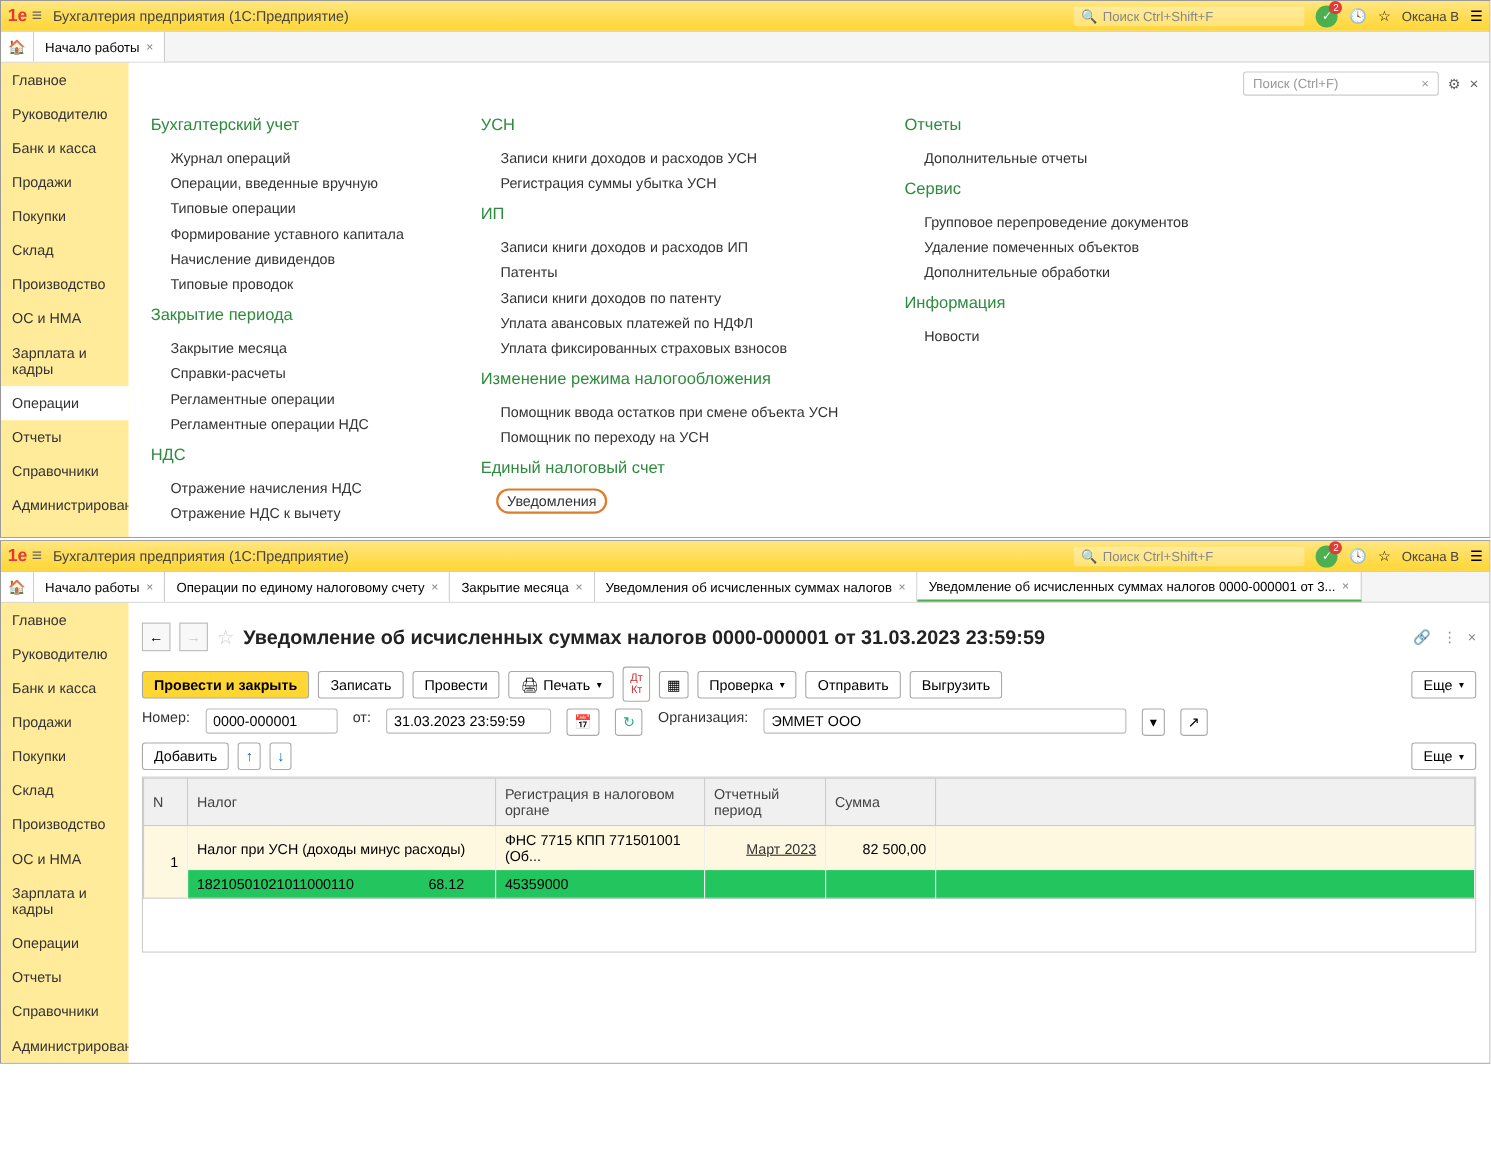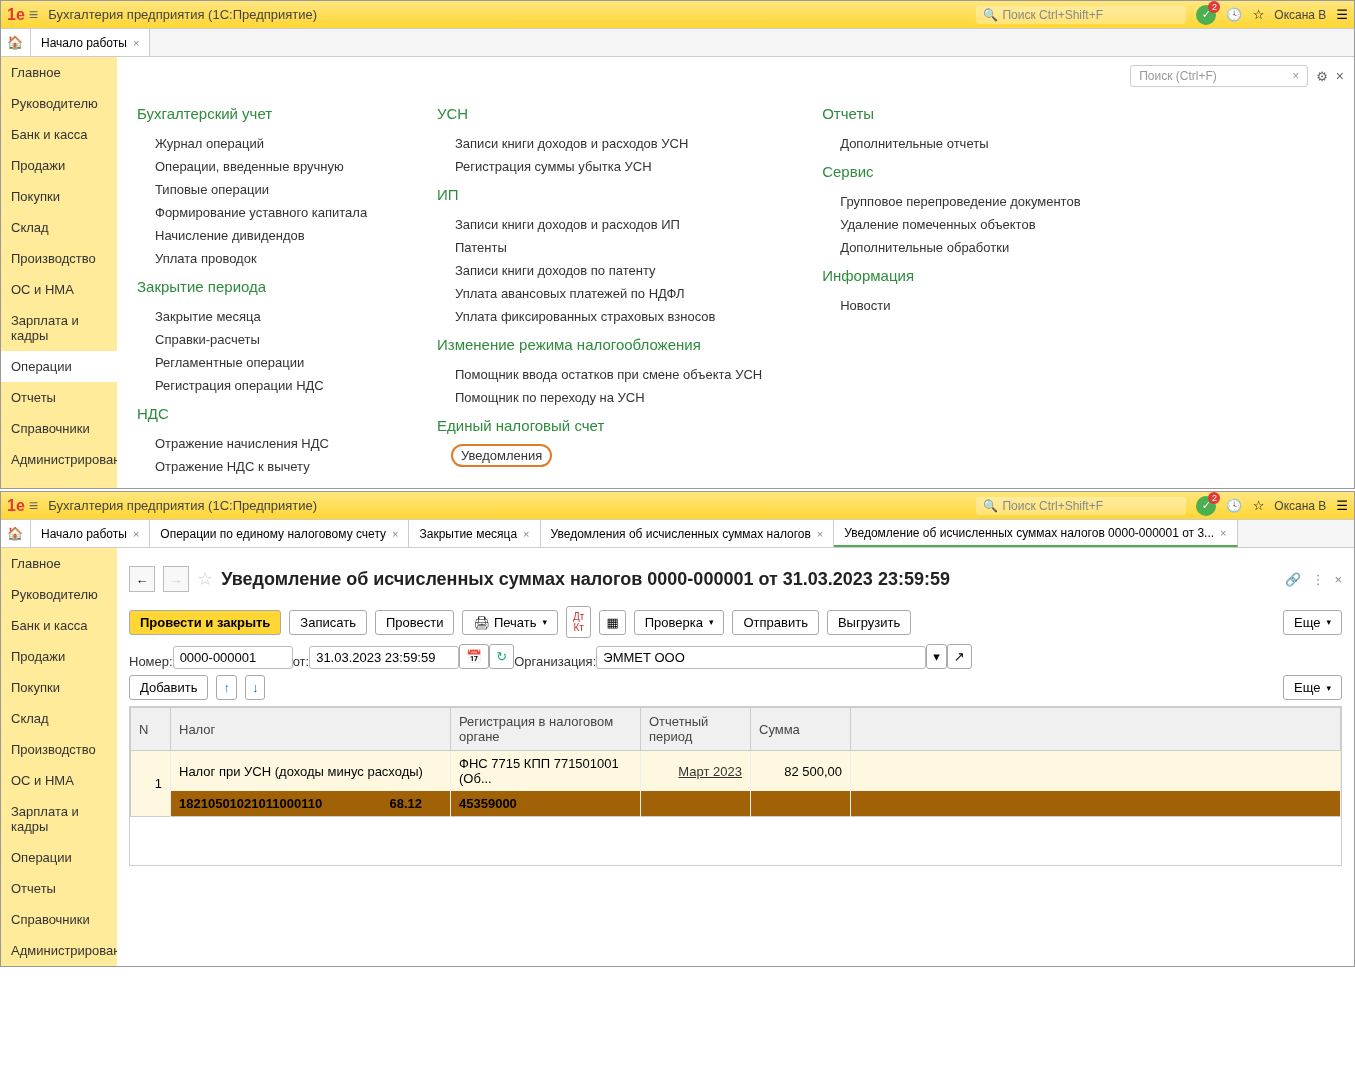--- a/index.html
+++ b/index.html
@@ -32,29 +32,29 @@
 .menu-link { display: block; padding: 4px 0 4px 18px; color: #333; font-size: 13px; cursor: pointer; }
 .menu-link.highlighted { border: 2px solid #e07b28; border-radius: 12px; display: inline-block; padding: 2px 8px; margin-left: 14px; }
 .doc-header { display: flex; align-items: center; gap: 8px; padding: 8px 0; }
 .nav-btn { border: 1px solid #bbb; background: #f8f8f8; width: 26px; height: 26px; display: inline-flex; align-items: center; justify-content: center; cursor: pointer; }
 .doc-title { font-size: 18px; font-weight: bold; color: #222; flex: 1; }
 .toolbar { display: flex; gap: 8px; padding: 6px 0; align-items: center; }
 .btn { border: 1px solid #aaa; background: #fff; padding: 4px 10px; border-radius: 3px; font-size: 13px; cursor: pointer; display: inline-flex; align-items: center; gap: 4px; }
 .btn.primary { background: #ffd633; font-weight: bold; }
 .btn.icon-only { padding: 4px 6px; }
 .status-bar { background: #eee; padding: 6px 10px; font-size: 13px; text-decoration: underline; color: #333; }
-.form-row { display: flex; align-items: flex-end; gap: 0; padding: 0 0; }
+.form-row { display: flex; align-items: flex-start; gap: 14px; padding: 0 0; }
 .form-label { font-size: 13px; color: #333; }
 .form-input { border: 1px solid #bbb; padding: 3px 6px; font-size: 13px; border-radius: 3px; background: #fff; }
 .table-toolbar { display: flex; gap: 8px; padding: 6px 0; align-items: center; }
 .data-table { border: 1px solid #ccc; width: 100%; border-collapse: collapse; font-size: 13px; }
 .data-table th { background: #f0f0f0; text-align: left; padding: 6px 8px; border: 1px solid #ccc; font-weight: normal; color: #444; }
 .data-table td { padding: 5px 8px; border-right: 1px solid #eee; }
 .data-table tr.row-a td { background: #fff8e1; }
-.data-table tr.row-b td { background: #a16207; font-weight: bold; }
+.data-table tr.row-b td { background: #22c55e; }
 .num-col { text-align: right; }
 .link-cell { text-decoration: underline; color: #333; }
 .gear { color: #666; cursor: pointer; }
 .close-x { color: #666; cursor: pointer; font-size: 14px; }
 .star { color: #ccc; font-size: 18px; }
 .dropdown-caret { font-size: 9px; margin-left: 2px; }
 .spacer { flex: 1; }
 .table-container { height: 160px; overflow: auto; border: 1px solid #ccc; }
 .right-icons { display: flex; gap: 10px; color: #888; }
 </style>
@@ -114,26 +114,26 @@
         <span class="close-x">×</span>
       </div>
       <div class="columns" id="menu-columns">
           <div class="col">
             <div class="section-title">Бухгалтерский учет</div>
             <span class="menu-link">Журнал операций</span>
             <span class="menu-link">Операции, введенные вручную</span>
             <span class="menu-link">Типовые операции</span>
             <span class="menu-link">Формирование уставного капитала</span>
             <span class="menu-link">Начисление дивидендов</span>
-            <span class="menu-link">Уплата проводок</span>
+            <span class="menu-link">Типовые проводок</span>
             <div class="section-title">Закрытие периода</div>
             <span class="menu-link">Закрытие месяца</span>
             <span class="menu-link">Справки-расчеты</span>
             <span class="menu-link">Регламентные операции</span>
-            <span class="menu-link">Регистрация операции НДС</span>
+            <span class="menu-link">Регламентные операции НДС</span>
             <div class="section-title">НДС</div>
             <span class="menu-link">Отражение начисления НДС</span>
             <span class="menu-link">Отражение НДС к вычету</span>
           </div>
           <div class="col"><div class="section-title">УСН</div><span class="menu-link">Записи книги доходов и расходов УСН</span><span class="menu-link">Регистрация суммы убытка УСН</span><div class="section-title">ИП</div><span class="menu-link">Записи книги доходов и расходов ИП</span><span class="menu-link">Патенты</span><span class="menu-link">Записи книги доходов по патенту</span><span class="menu-link">Уплата авансовых платежей по НДФЛ</span><span class="menu-link">Уплата фиксированных страховых взносов</span><div class="section-title">Изменение режима налогообложения</div><span class="menu-link">Помощник ввода остатков при смене объекта УСН</span><span class="menu-link">Помощник по переходу на УСН</span><div class="section-title">Единый налоговый счет</div><span class="menu-link highlighted">Уведомления</span></div>
           <div class="col">
             <div class="section-title">Отчеты</div>
             <span class="menu-link">Дополнительные отчеты</span>
             <div class="section-title">Сервис</div>
             <span class="menu-link">Групповое перепроведение документов</span>

